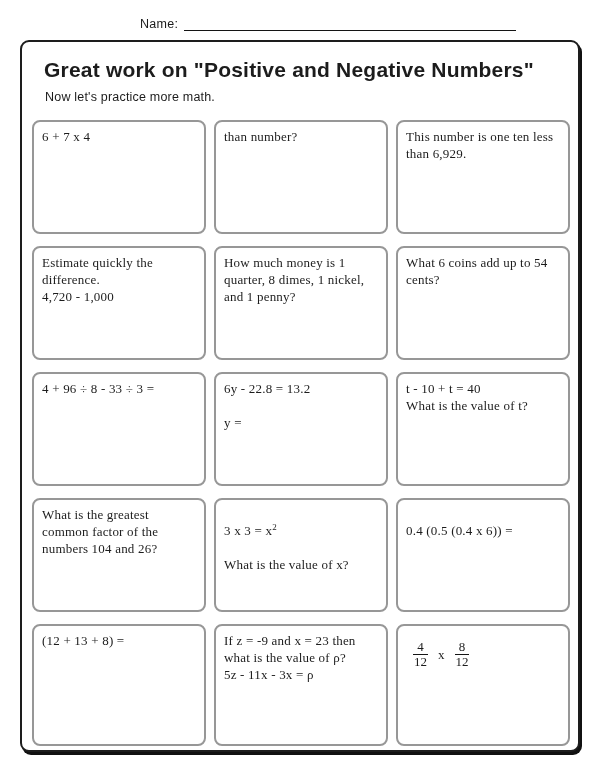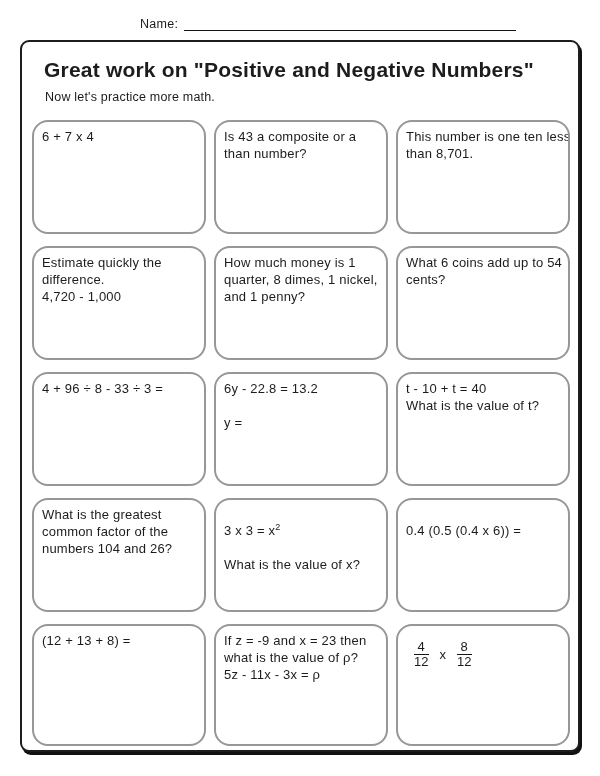--- a/index.html
+++ b/index.html
@@ -31,22 +31,22 @@
   }
   
   .grid{
     position:absolute;left:10px;top:78px;
     display:grid;
     grid-template-columns:repeat(3,174px);
     grid-template-rows:repeat(4,114px) 122px;
     column-gap:8px;row-gap:12px;
   }
   .card{
-    border:2px solid #979797;border-radius:16px;background:#fff;
-    padding:6px 8px;box-sizing:border-box;overflow:hidden;
+    border:2px solid #979797;border-radius:8px;background:#fff;
+    padding:6px 8px;box-sizing:border-box;overflow:hidden;font-family:Liberation Serif, serif;
   }
   .card.pad-top{padding-top:22px;}
   .line{
     font-size:13px;line-height:17px;letter-spacing:.2px;white-space:pre;
   }
   .line sup{font-size:9px;line-height:0;}
   
   .frac-row{display:flex;align-items:center;margin-top:8px;margin-left:4px;}
   .frac{display:inline-flex;flex-direction:column;align-items:center;font-size:13px;line-height:14px;}
   .frac .num{padding:0 4px;border-bottom:1.6px solid #141414;}
@@ -62,26 +62,25 @@
 </div>
 
 <div class="frame">
   <div class="page-title">Great work on "Positive and Negative Numbers"</div>
   <div class="page-subtitle">Now let's practice more math.</div>
   <div class="grid">
       <div class="card">
         <div class="line">6 + 7 x 4</div>
       </div>
       <div class="card">
-        <div class="line">Is 43 a composite or a</div>
         <div class="line">than number?</div>
       </div>
       <div class="card">
         <div class="line">This number is one ten less</div>
-        <div class="line">than 8,701.</div>
+        <div class="line">than 6,929.</div>
       </div>
       <div class="card">
         <div class="line">Estimate quickly the</div>
         <div class="line">difference.</div>
         <div class="line">4,720 - 1,000</div>
       </div>
       <div class="card">
         <div class="line">How much money is 1</div>
         <div class="line">quarter, 8 dimes, 1 nickel,</div>
         <div class="line">and 1 penny?</div>

